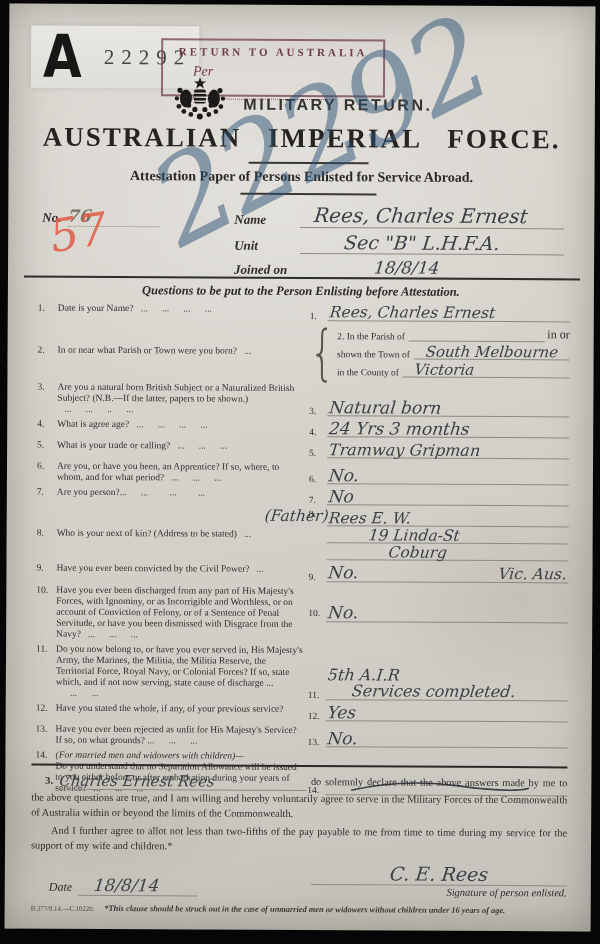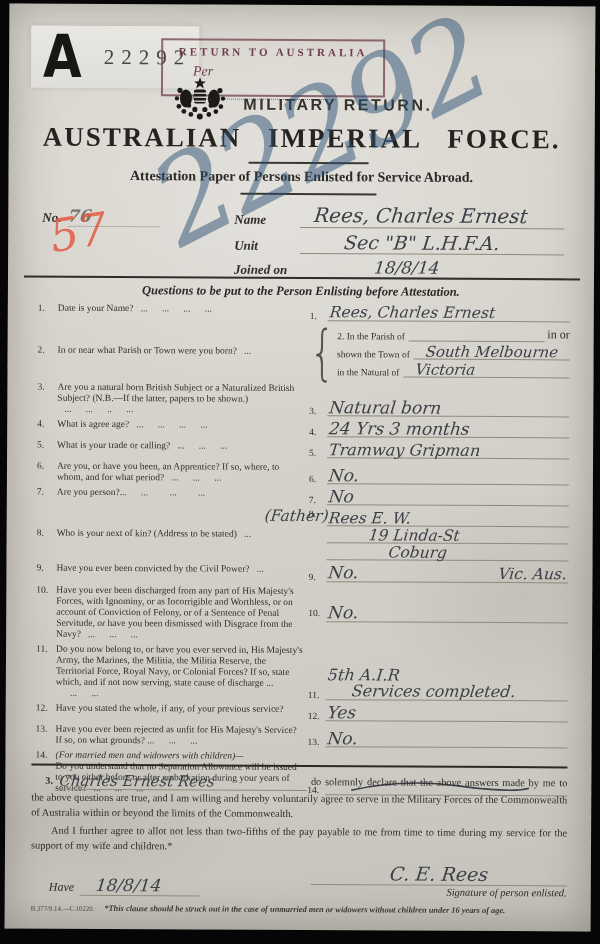--- a/index.html
+++ b/index.html
@@ -216,21 +216,21 @@
               </span>
             <span class="sub-post">in or</span>
           </div>
           <div class="sub-row">
             <span class="sub-pre">shown the Town of</span>
             <span class="sub-line">
                 <span class="hw">South Melbourne</span>
               </span>
           </div>
           <div class="sub-row">
-            <span class="sub-pre">in the Natural of</span>
+            <span class="sub-pre">in the County of</span>
             <span class="sub-line">
                 <span class="hw">Victoria</span>
               </span>
           </div>
         </div>
       </div>
     </div>
 
     <div class="q-row">
       <div class="q-left">
@@ -429,21 +429,21 @@
   </div>
 
   <div class="decl">
     <p>
       <span class="decl-num">3.</span><span class="decl-name hw">Charles Ernest Rees</span>
       <span>do solemnly declare that the above answers made by me to the above questions are true, and I am willing and hereby voluntarily agree to serve in the Military Forces of the Commonwealth of Australia within or beyond the limits of the Commonwealth.</span>
     </p>
     <p class="decl-p2">And I further agree to allot not less than two-fifths of the pay payable to me from time to time during my service for the support of my wife and children.*</p>
     <div class="date-sig">
       <div class="date-group">
-        <span>Have</span><span class="date-line"><span class="hw">18/8/14</span></span>
+        <span>Date</span><span class="date-line"><span class="hw">18/8/14</span></span>
       </div>
       <div class="sig-group">
         <div class="sig-line"><span class="hw">C. E. Rees</span></div>
         <div class="sig-caption">Signature of person enlisted.</div>
       </div>
     </div>
     <div class="fine-print">
       <span class="form-code">B.377/8.14.—C.10220.</span>
       <span class="footnote">*This clause should be struck out in the case of unmarried men or widowers without children under 16 years of age.</span>
     </div>

